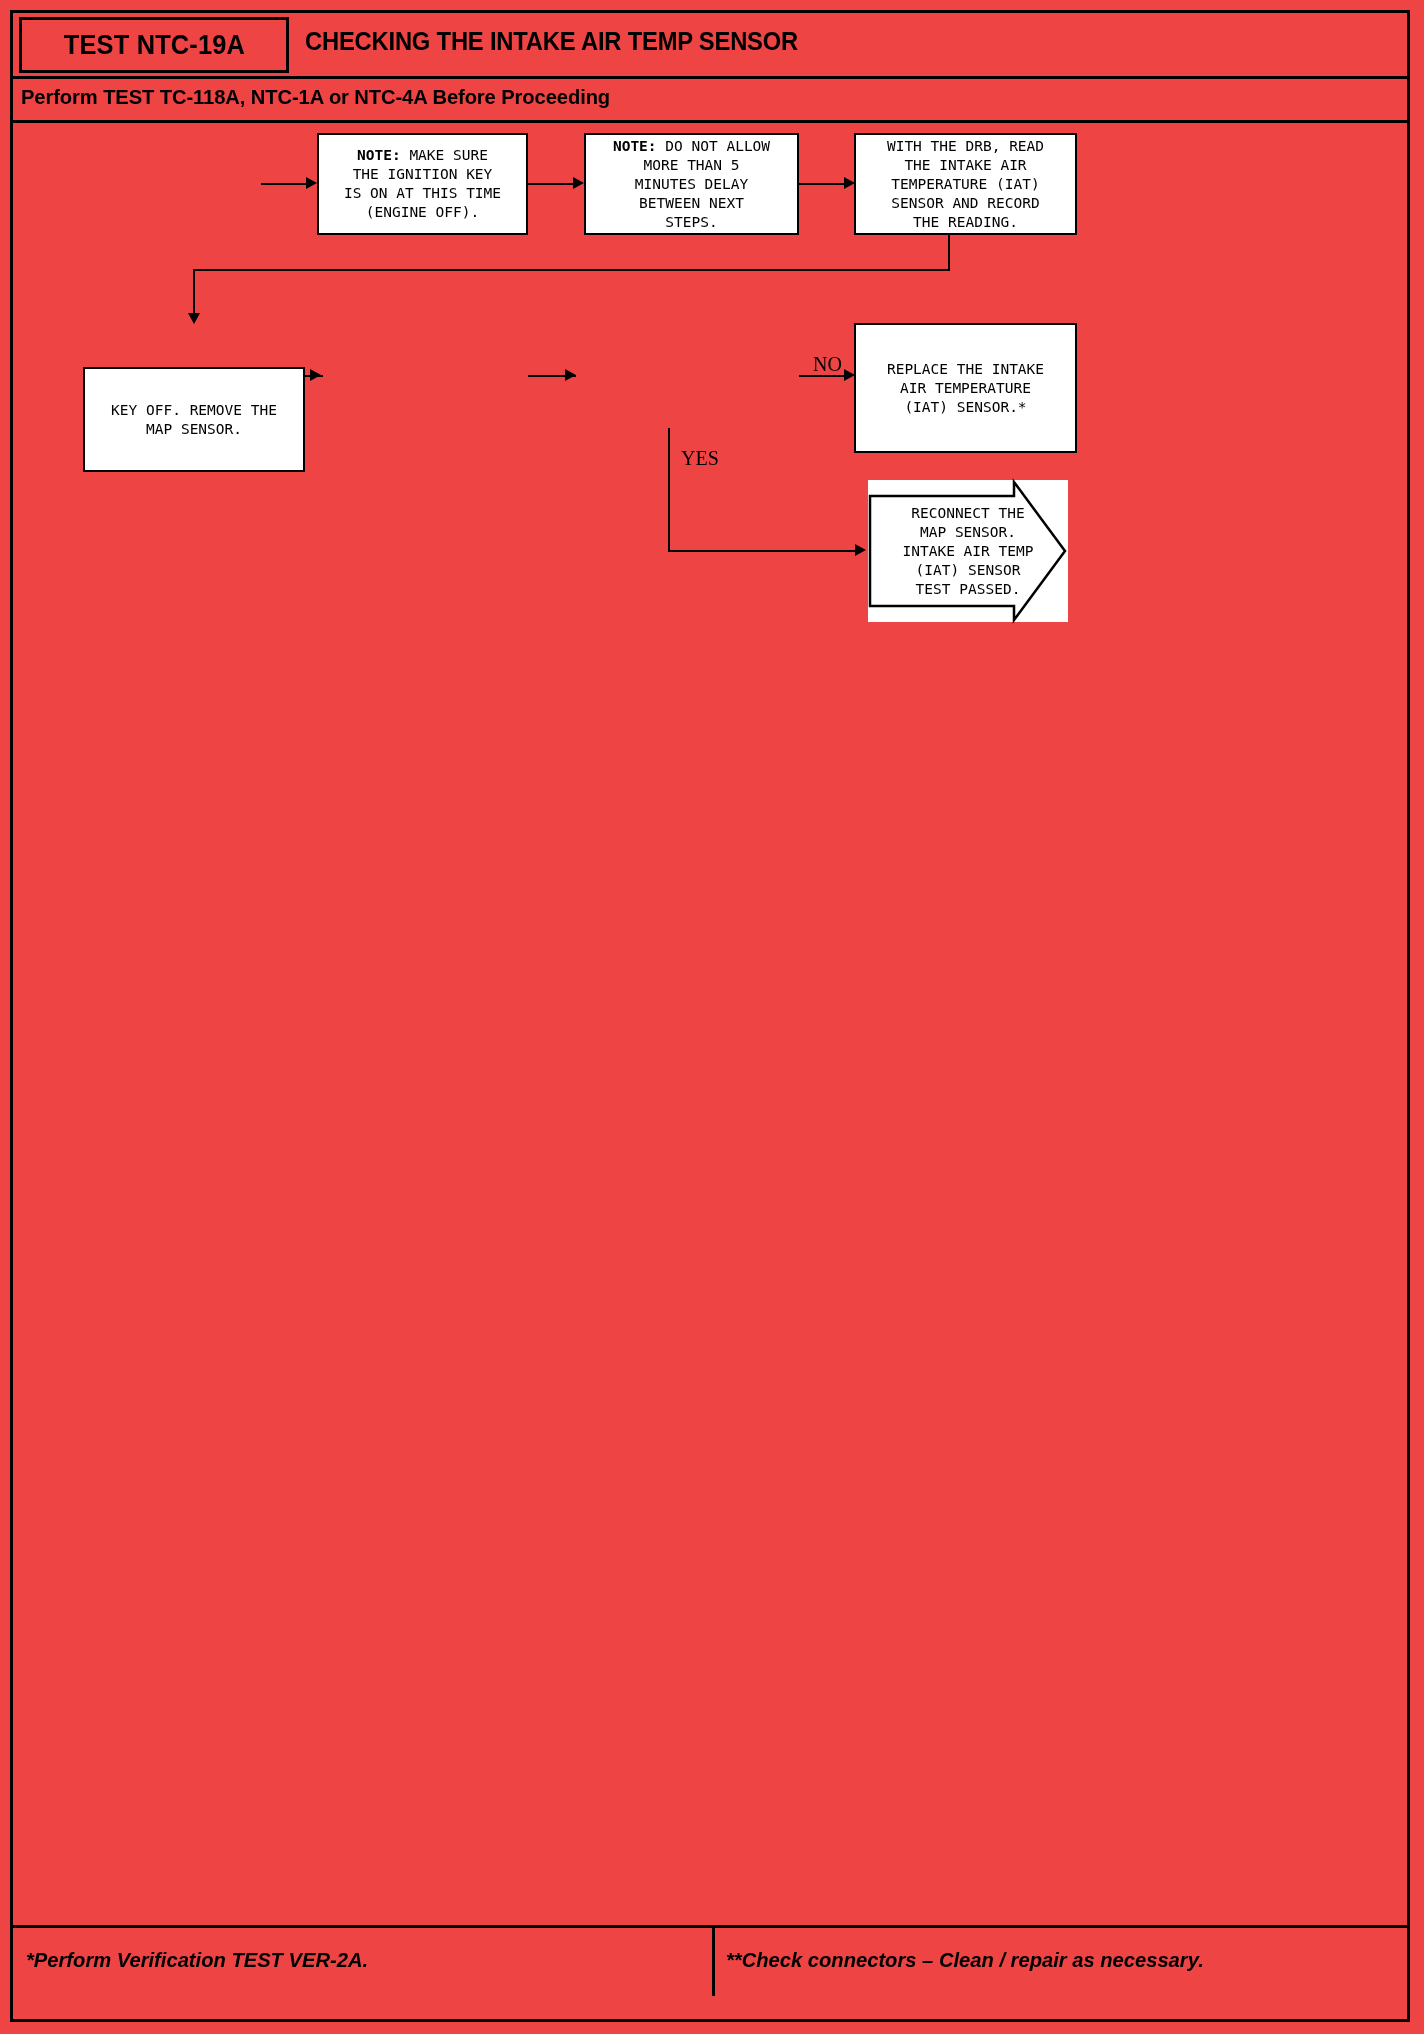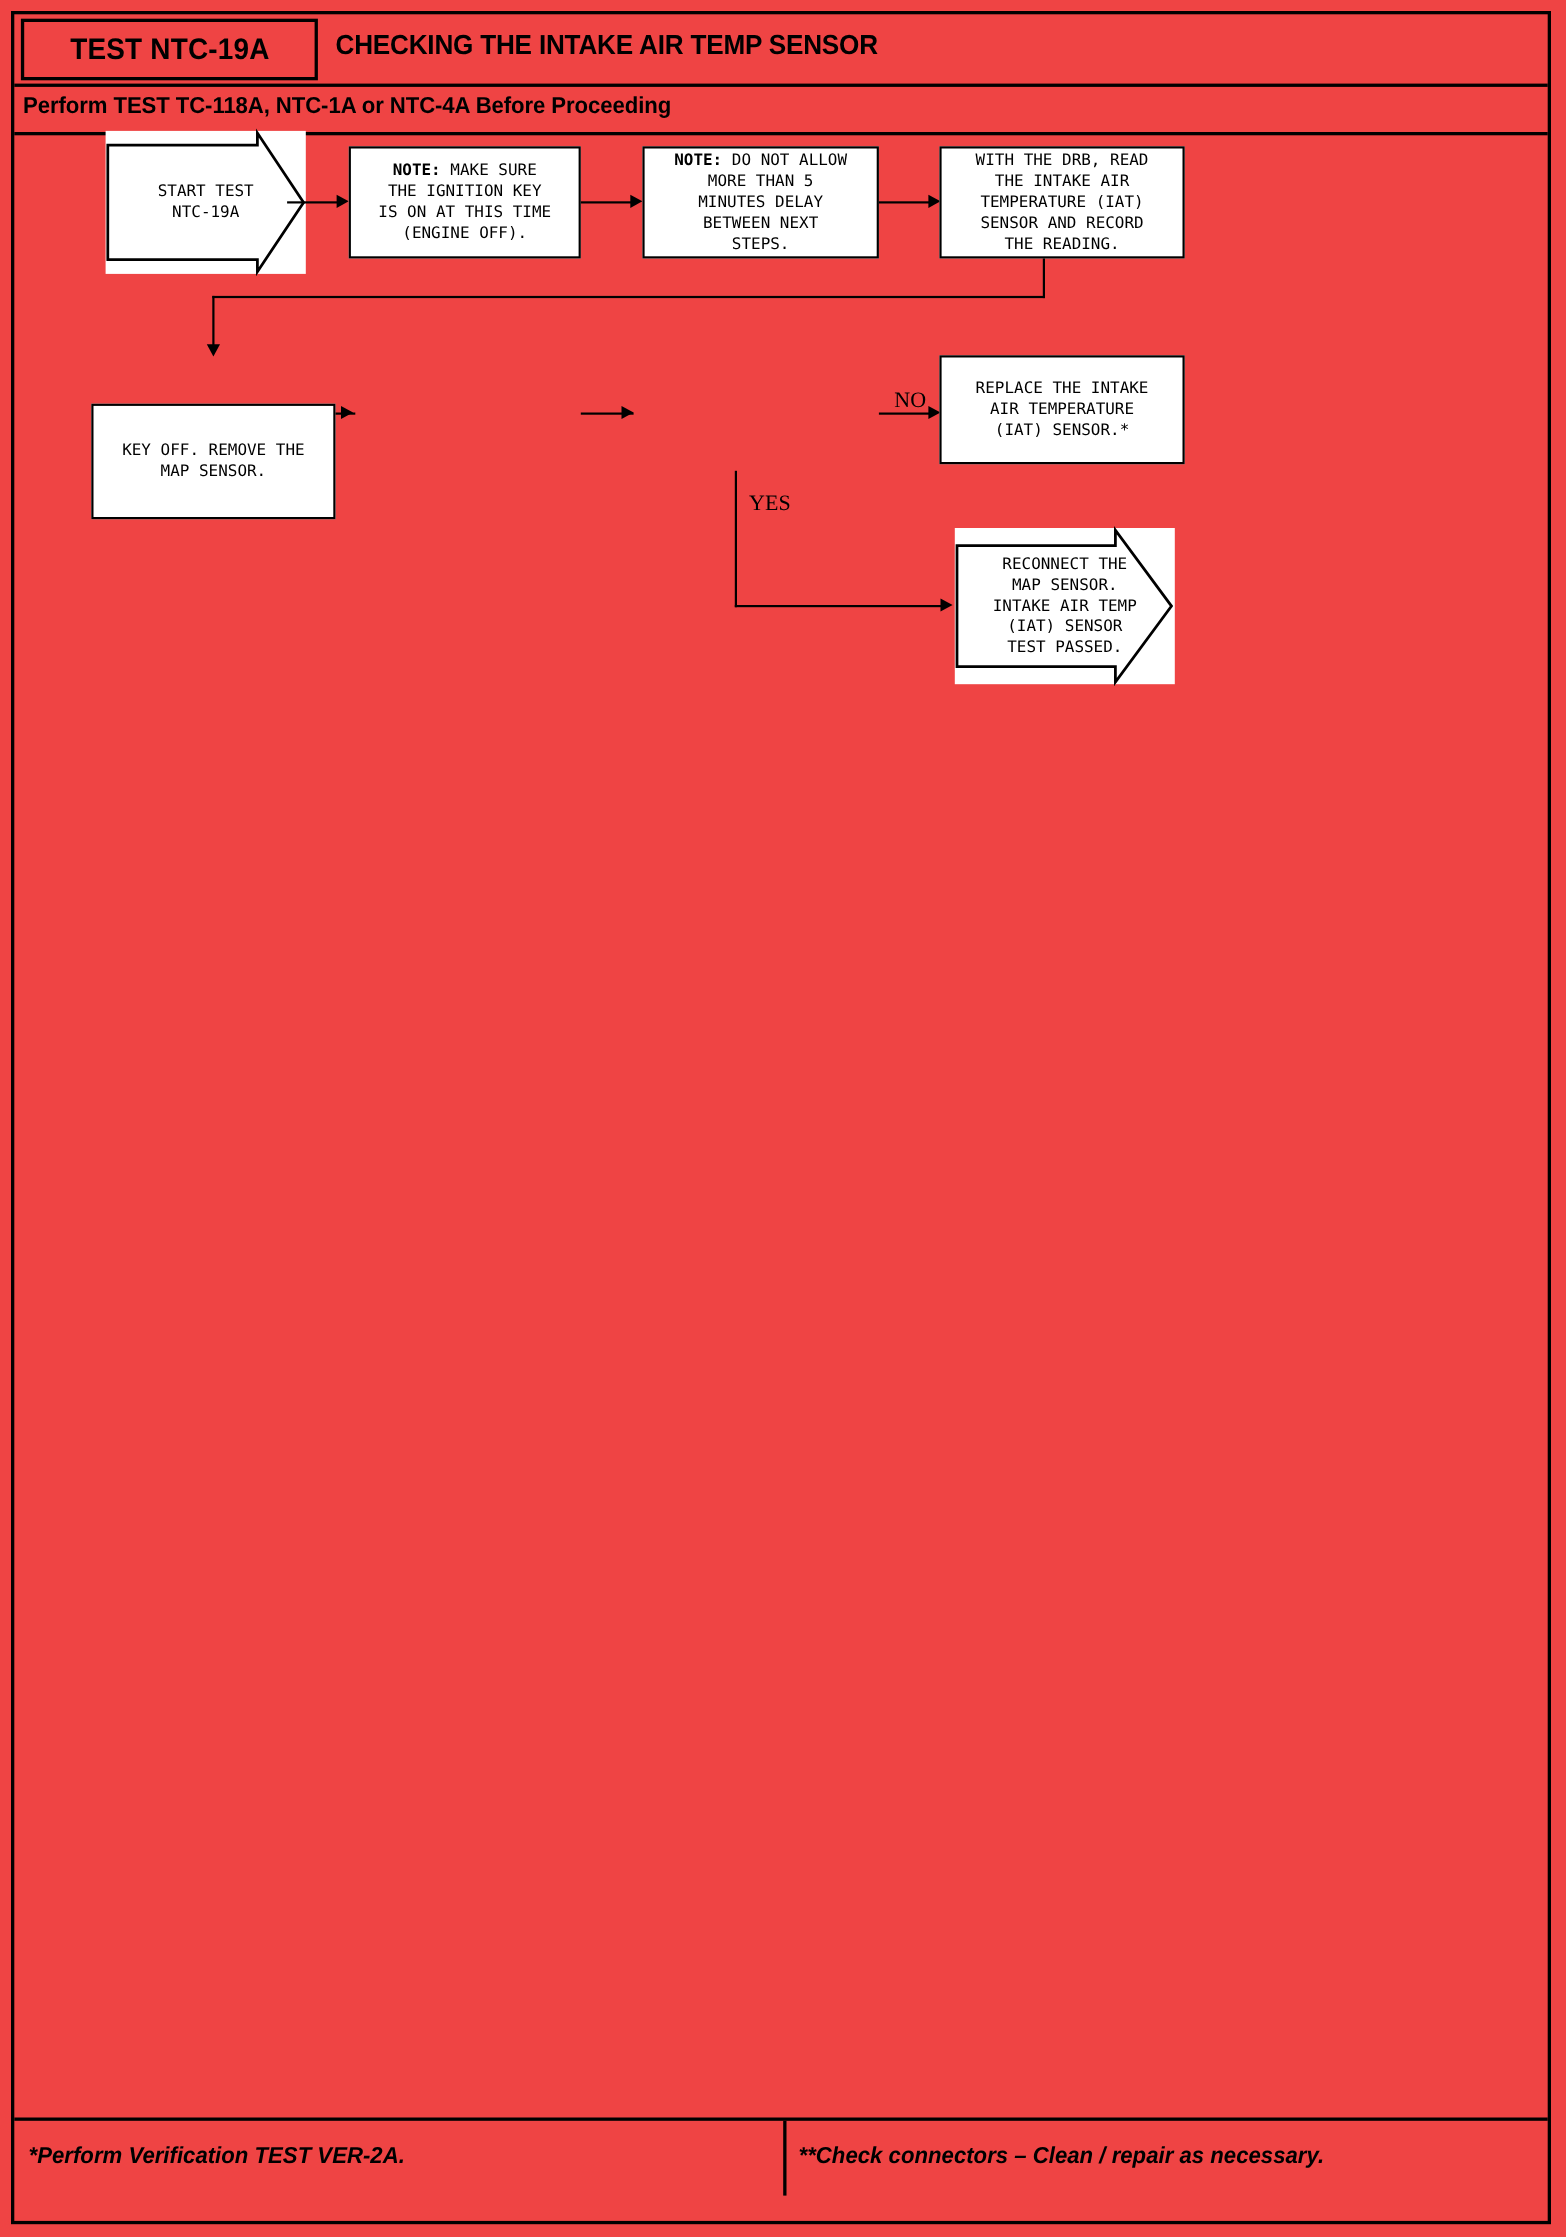--- a/index.html
+++ b/index.html
@@ -225,27 +225,20 @@
       <span class="test-id-text">TEST NTC-19A</span>
     </div>
     <div class="header-title">CHECKING THE INTAKE AIR TEMP SENSOR</div>
     <div class="header-rule"></div>
     <div class="header-sub">Perform TEST TC-118A, NTC-1A or NTC-4A Before Proceeding</div>
     <div class="header-rule2"></div>
   </div>
 
   <div class="fc">
 
-    <div class="arrow-node" style="left:83px; top:6px; width:182px; height:130px;">
-      <svg width="182" height="130" viewBox="0 0 182 130">
-        <polygon points="2,13 138,13 138,2 180,65 138,128 138,117 2,117" fill="#ffffff" stroke="#000000" stroke-width="2.5"></polygon>
-      </svg>
-      <div class="node-text" style="padding-right:40px;">START TEST
-NTC-19A</div>
-    </div>
 
     <div class="conn conn-h" style="left:248px; top:70px; width:48px;"></div>
     <div class="arrowhead right" style="left:293px; top:64px;"></div>
 
     <div class="node" style="left:304px; top:20px; width:211px; height:102px;">
       <div class="node-text"><b>NOTE:</b><span> MAKE SURE
 THE IGNITION KEY
 IS ON AT THIS TIME
 (ENGINE OFF).</span></div>
     </div>
@@ -287,21 +280,21 @@
 
 
     <div class="conn conn-h" style="left:515px; top:262px; width:48px;"></div>
     <div class="arrowhead right" style="left:552px; top:256px;"></div>
 
 
     <div class="edge-label" style="left:800px; top:240px;">NO</div>
     <div class="conn conn-h" style="left:786px; top:262px; width:48px;"></div>
     <div class="arrowhead right" style="left:831px; top:256px;"></div>
 
-    <div class="node" style="left:841px; top:210px; width:223px; height:99px;">
+    <div class="node" style="left:841px; top:210px; width:223px; height:130px;">
       <div class="node-text">REPLACE THE INTAKE
 AIR TEMPERATURE
 (IAT) SENSOR.*</div>
     </div>
 
     <div class="conn conn-v" style="left:655px; top:315px; height:124px;"></div>
     <div class="edge-label" style="left:668px; top:334px;">YES</div>
     <div class="conn conn-h" style="left:655px; top:437px; width:192px;"></div>
     <div class="arrowhead right" style="left:842px; top:431px;"></div>
 

